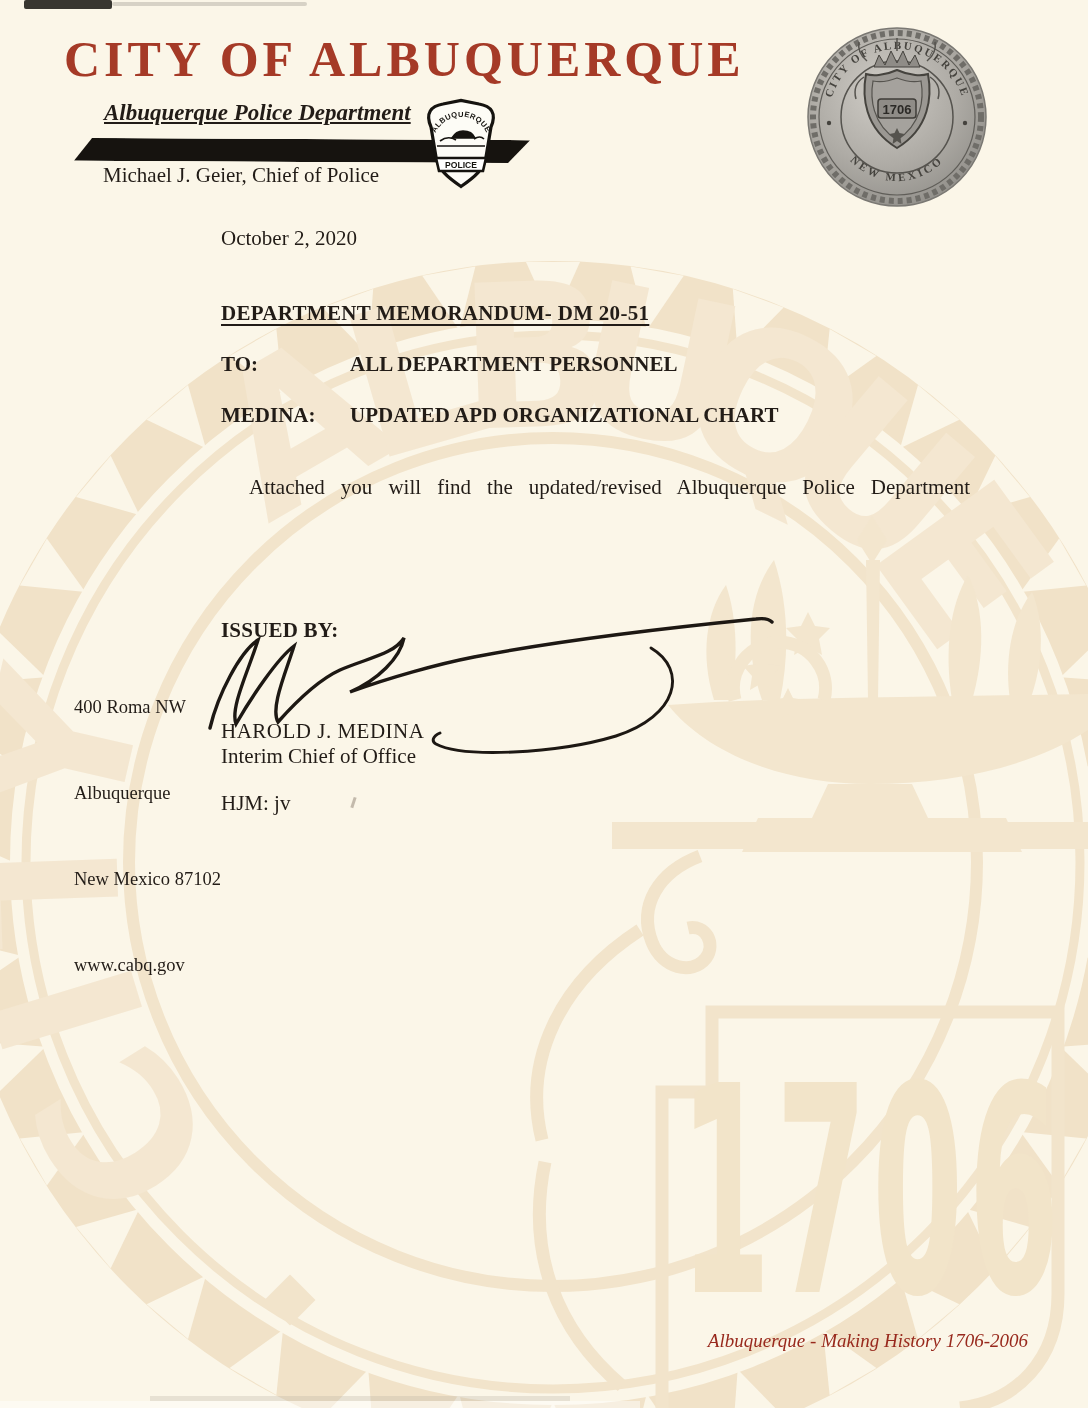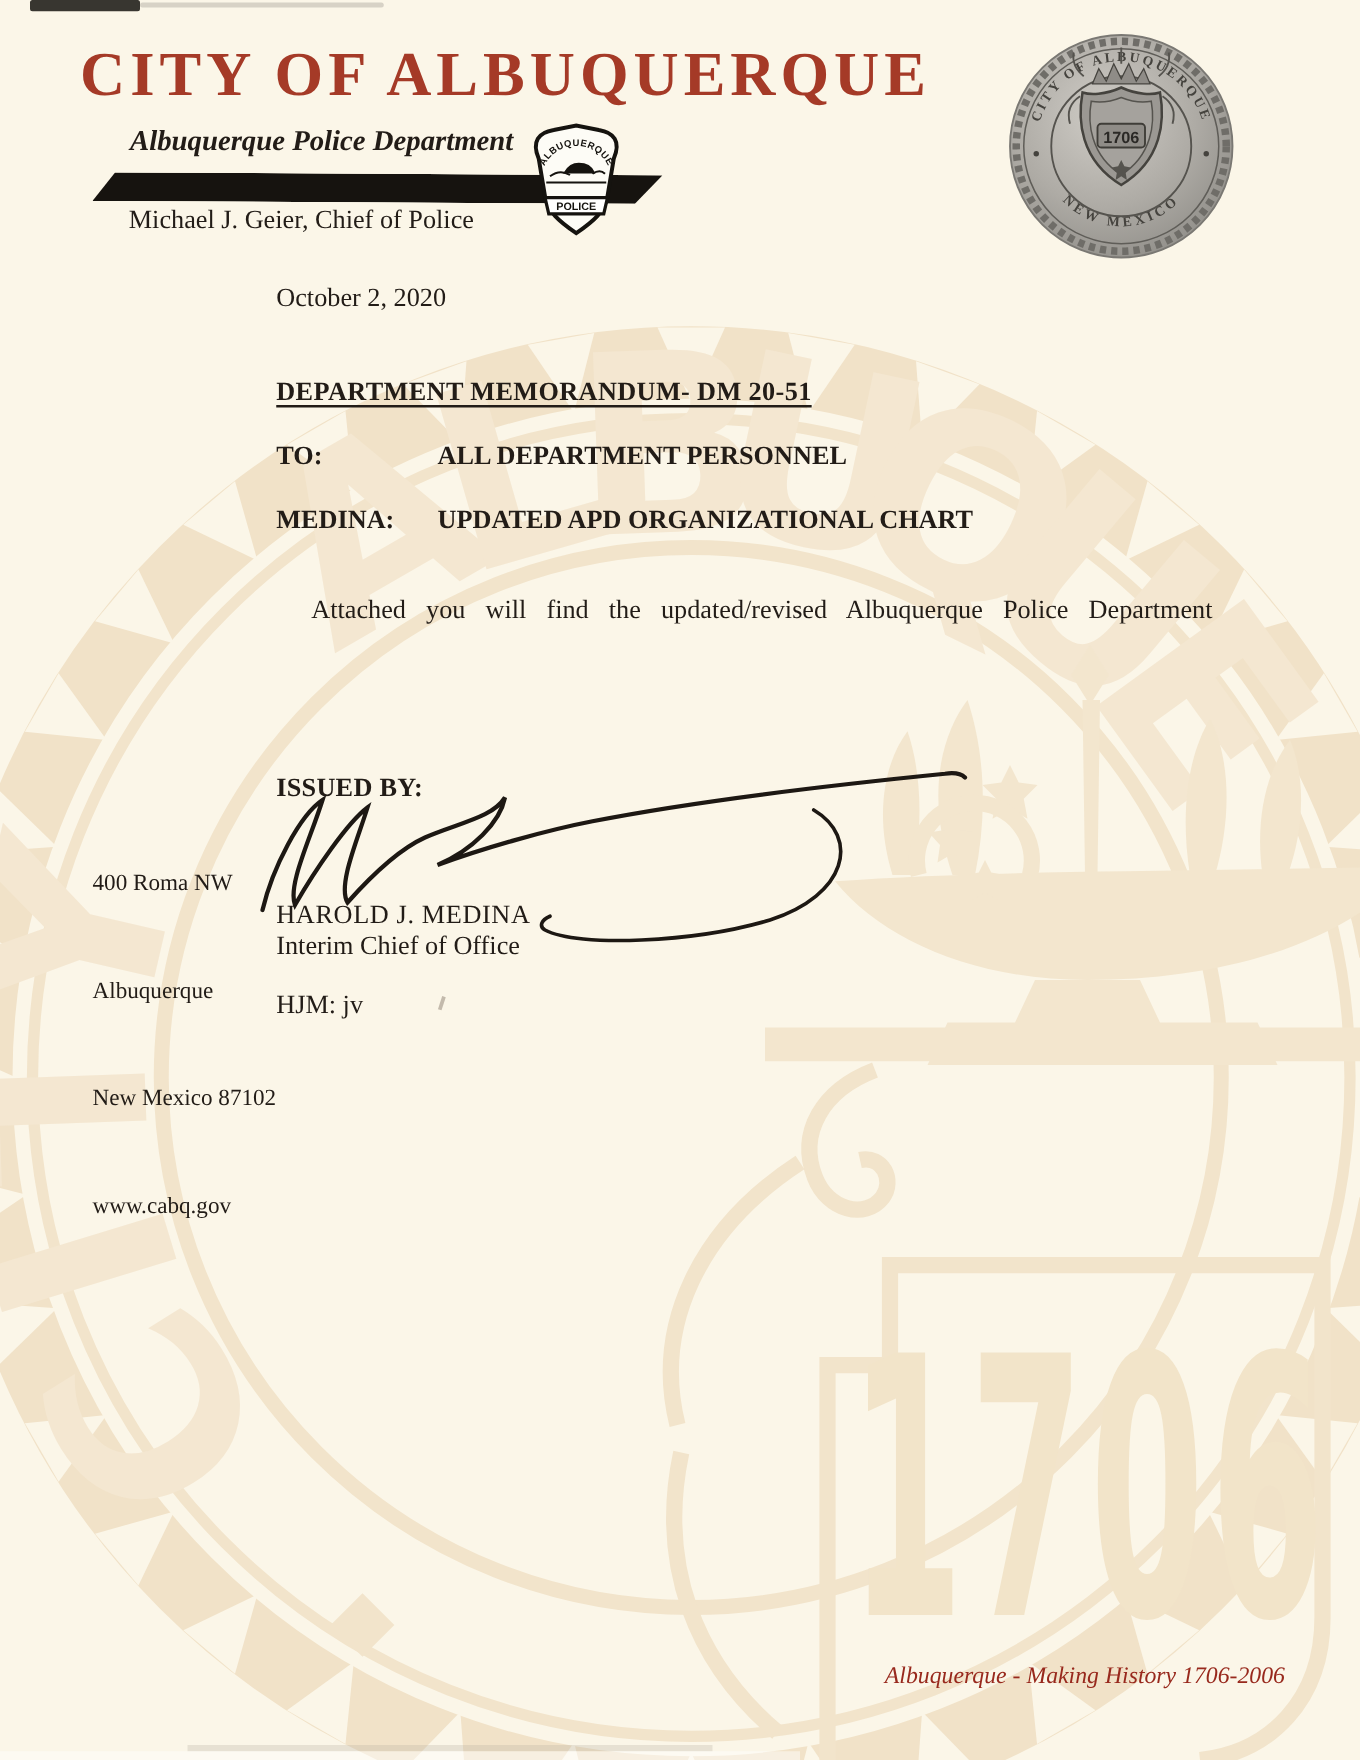--- a/index.html
+++ b/index.html
@@ -3,21 +3,21 @@
 <meta charset="utf-8">
 <style>
   html,body{margin:0;padding:0;}
   body{width:1088px;height:1408px;position:relative;overflow:hidden;
        font-family:"Liberation Serif",serif;background:#fbf6e8;color:#221c17;}
   .abs{position:absolute;}
   #watermark{position:absolute;left:0;top:0;z-index:0;}
   .content{z-index:2;}
   .city-title{left:64px;top:30px;font-size:50px;font-weight:bold;letter-spacing:4px;
               color:#a53a27;white-space:nowrap;}
-  .dept-name{left:104px;top:100px;font-size:23px;font-weight:bold;font-style:italic;white-space:nowrap;}
+  .dept-name{left:104px;top:100px;font-size:23px;font-weight:bold;font-style:italic;white-space:nowrap;text-decoration:underline;}
   .black-bar{left:74px;top:139px;width:456px;height:23px;background:#16130f;
              clip-path:polygon(18px 0,456px 0,434px 23px,0 23px);transform:rotate(.3deg);}
   .chief-line{left:103px;top:163px;font-size:21px;white-space:nowrap;}
   .memo-date{left:221px;top:226px;font-size:21px;}
   .memo-title{left:221px;top:301px;font-size:21px;font-weight:bold;letter-spacing:.3px;
               text-decoration:underline;text-decoration-thickness:2px;text-underline-offset:4px;white-space:nowrap;}
   .memo-row{left:221px;display:flex;font-size:21px;font-weight:bold;}
   .memo-row .lbl{width:129px;flex:0 0 129px;}
   .row-to{top:352px;} .row-subject{top:403px;}
   .memo-body{left:217px;top:474px;width:753px;font-size:21px;line-height:1.32;}

